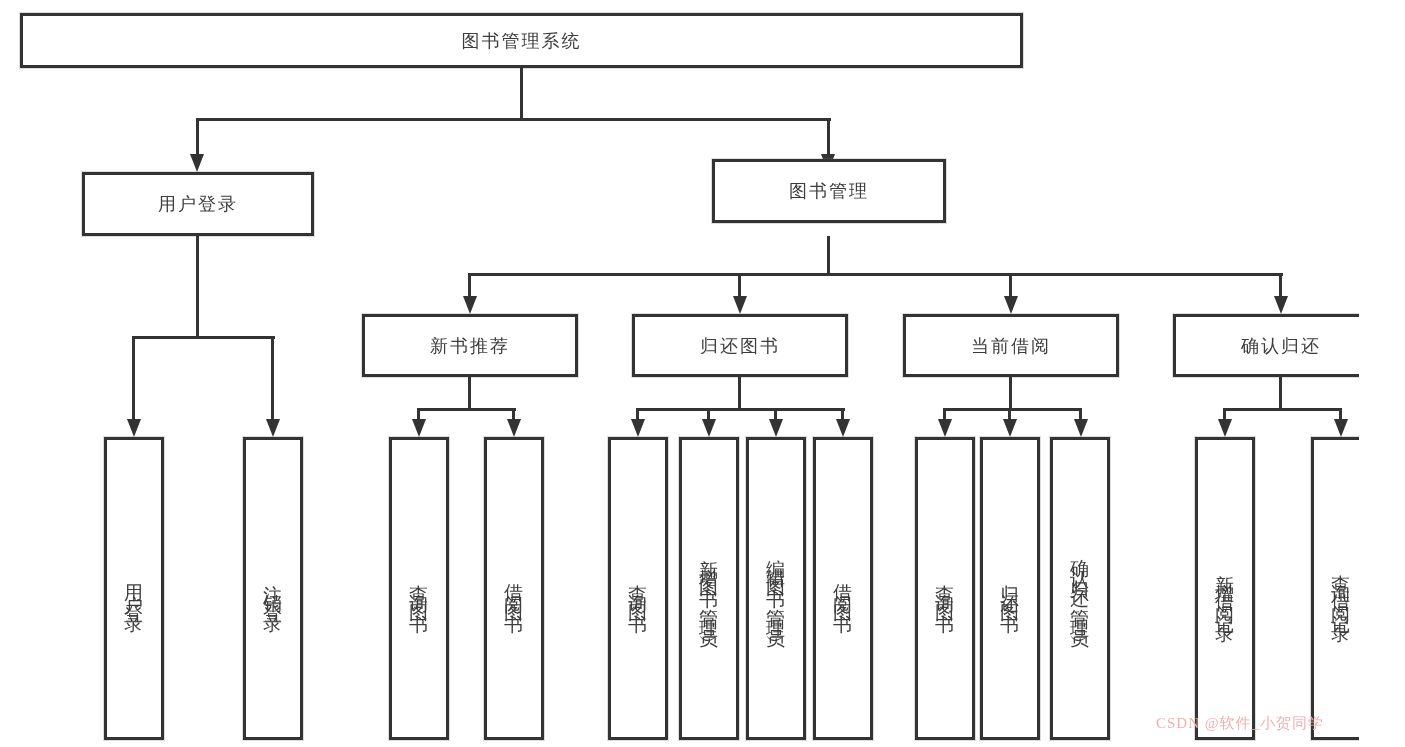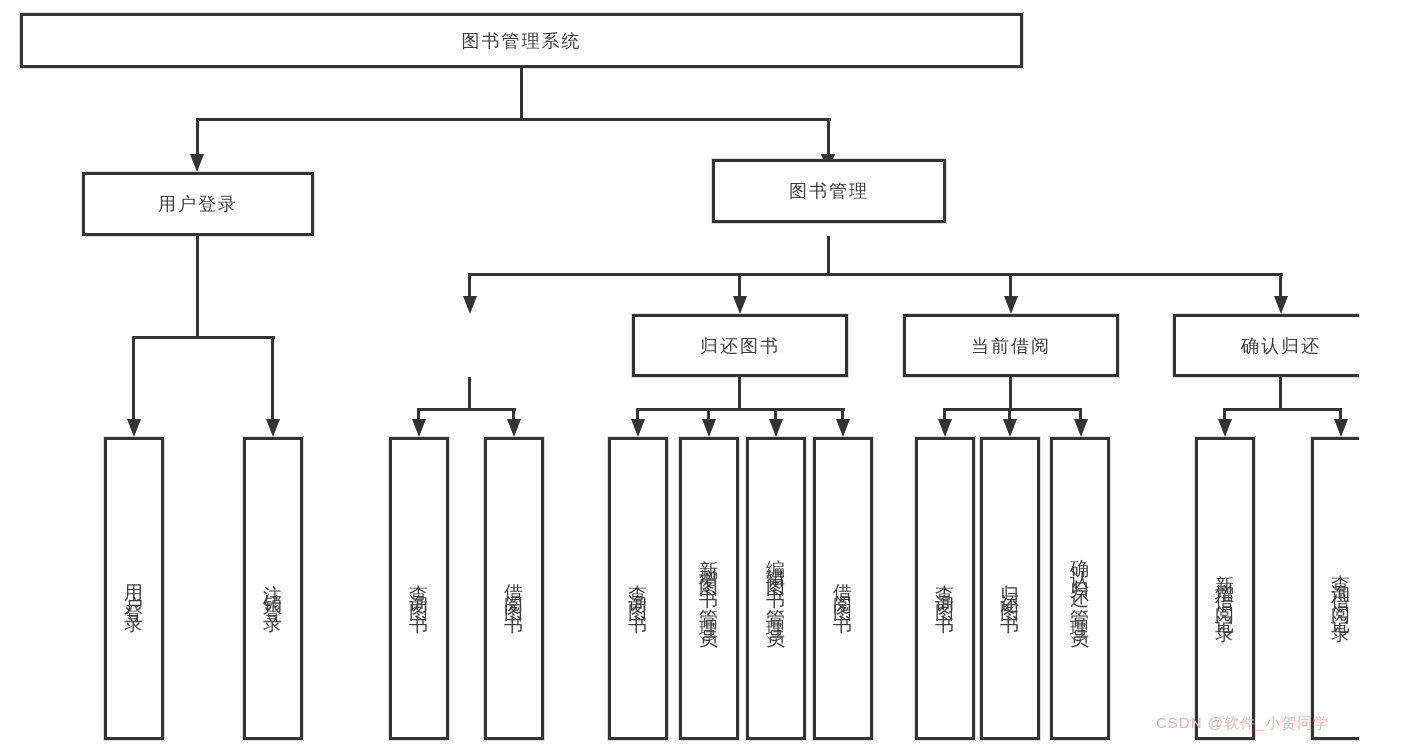--- a/index.html
+++ b/index.html
@@ -1,19 +1,19 @@
 <!DOCTYPE html>
 <html><head>
 <meta charset="utf-8">
 <style>
   html,body { margin:0; padding:0; background:#ffffff; }
   #stage {
     position:relative; width:1359px; height:747px; overflow:hidden;
     background:var(--bg,#ffffff);
-    font-family:Liberation Sans, sans-serif;
+    font-family:Liberation Serif, serif;
     color:var(--text,#3d3d3d);
   }
   .box {
     position:absolute; box-sizing:border-box; background:#ffffff;
     border:3px solid var(--line,#333333);
     box-shadow:0 0 0 1px rgba(120,120,120,.25);
     display:flex; align-items:center; justify-content:center;
     text-align:center;
   }
   .hlabel { font-size:18px; letter-spacing:2px; white-space:nowrap; }
@@ -67,20 +67,23 @@
   <div class="line" style="left:469px; top:273px; width:814px; height:3px;"></div>
   <div class="line" style="left:468px; top:273px; width:3px; height:25px;"></div>
   <div class="arrowhead" style="left:463px; top:296px;"></div>
   <div class="line" style="left:738px; top:273px; width:3px; height:25px;"></div>
   <div class="arrowhead" style="left:733px; top:296px;"></div>
   <div class="line" style="left:1009px; top:273px; width:3px; height:25px;"></div>
   <div class="arrowhead" style="left:1004px; top:296px;"></div>
   <div class="line" style="left:1279px; top:273px; width:3px; height:25px;"></div>
   <div class="arrowhead" style="left:1274px; top:296px;"></div>
 
+  <div class="box" style="left:362px; top:314px; width:216px; height:63px;">
+    <span class="hlabel">新书推荐</span>
+  </div>
   <div class="box" style="left:632px; top:314px; width:216px; height:63px;">
     <span class="hlabel">归还图书</span>
   </div>
   <div class="box" style="left:903px; top:314px; width:216px; height:63px;">
     <span class="hlabel">当前借阅</span>
   </div>
   <div class="box" style="left:1173px; top:314px; width:216px; height:63px;">
     <span class="hlabel">确认归还</span>
   </div>
 

